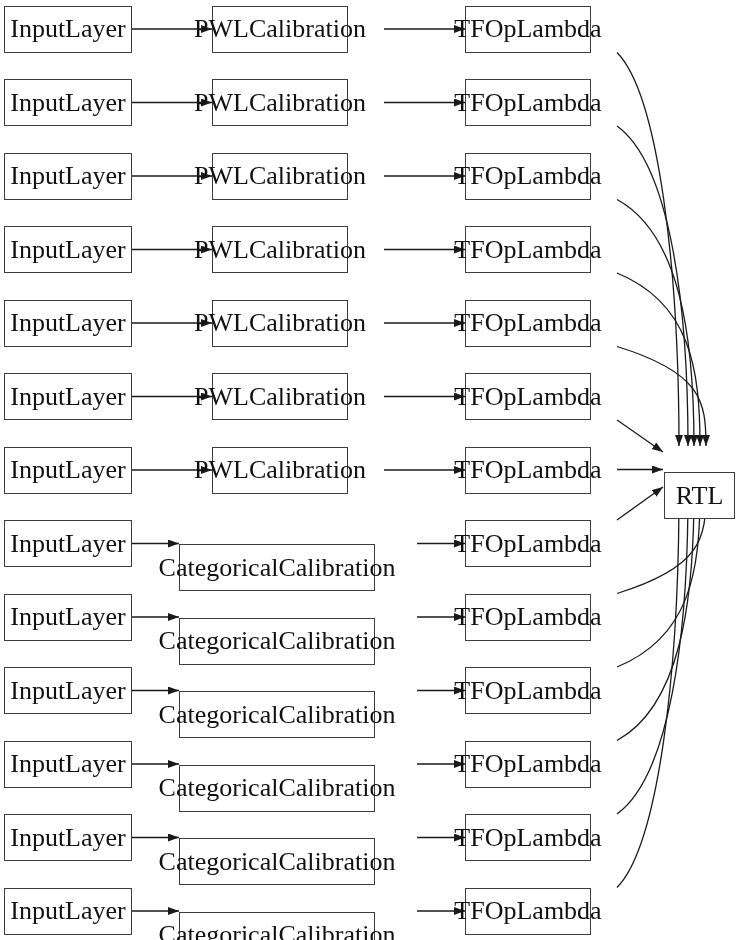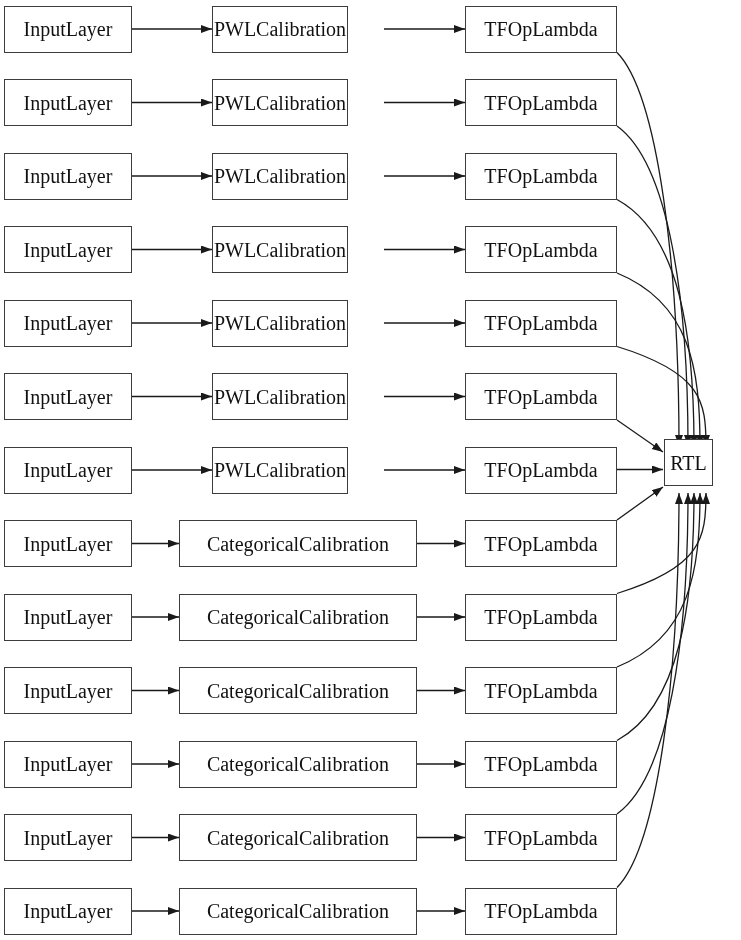--- a/index.html
+++ b/index.html
@@ -23,32 +23,32 @@
     top: 0;
     pointer-events: none;
   }
   .node {
     position: absolute;
     box-sizing: border-box;
     height: 47px;
     border: 1.4px solid #3d3d3d;
     background: #ffffff;
     color: #111111;
-    font-size: 20px;
+    font-size: 26px;
     display: flex;
     align-items: center;
     justify-content: center;
     white-space: nowrap;
     line-height: 1;
   }
   .col-input { left: 4px;   width: 128px; }
   .col-pwl   { left: 212px; width: 136px; }
-  .col-cat   { left: 179px; width: 238px; }
-  .col-tfo   { left: 465px; width: 152px; }
-  .rtl-node  { left: 664px; width: 49px; top: 439px; }
+  .col-cat   { left: 179px; width: 196px; margin-top: 24px; }
+  .col-tfo   { left: 465px; width: 126px; }
+  .rtl-node  { left: 664px; width: 71px; top: 472px; }
 </style>
 </head>
 <body>
 
 <div class="diagram">
 
   <svg id="edges" width="741" height="940" viewBox="0 0 741 940">
     <defs>
       <marker id="arrow" markerUnits="userSpaceOnUse" markerWidth="12" markerHeight="9" refX="11" refY="4" orient="auto">
         <path d="M0,0 L11,4 L0,8 z" fill="#1a1a1a"></path>

